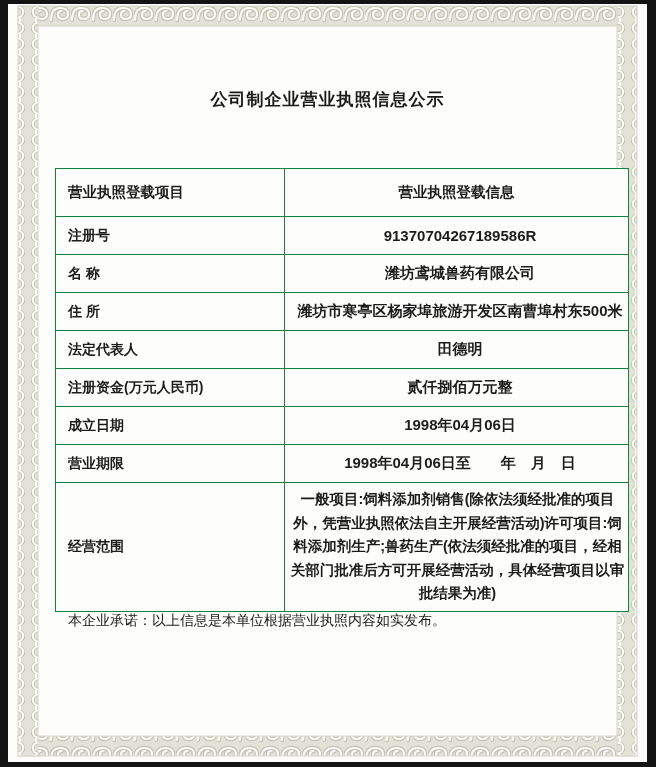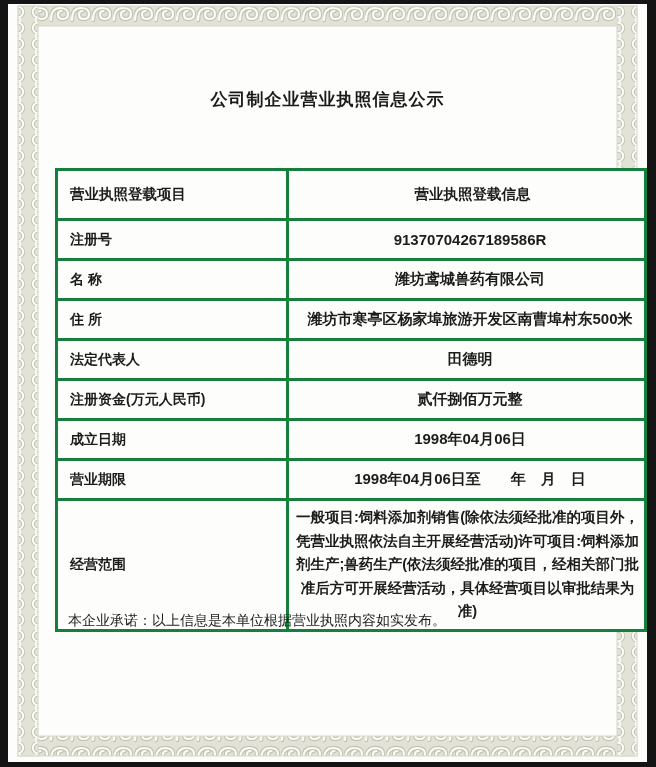--- a/index.html
+++ b/index.html
@@ -39,39 +39,39 @@
   table.license-table {
     position: absolute;
     left: 47px;
     top: 164px;
     width: 545px;
     border-collapse: collapse;
     table-layout: fixed;
     color: #1c1c1c;
   }
   table.license-table td {
-    border: 3px solid #15803d;
+    border: 1px solid #15803d;
     font-weight: bold;
     vertical-align: middle;
     background: #fdfdfb;
   }
   td.label-cell {
     width: 210px;
     padding: 0 6px 0 12px;
     font-size: 14px;
     height: 37px;
   }
   td.value-cell {
     width: 335px;
     padding: 0 4px 0 11px;
     font-size: 15px;
     text-align: center;
   }
   tr.header-row td { height: 47px; font-size: 14.5px; }
-  tr.header-row td.value-cell { text-align: center; padding-left: 16px; }
+  tr.header-row td.value-cell { text-align: center; padding-left: 4px; }
   tr.scope-row td.value-cell {
     padding: 5px 2px 5px 4px;
     font-size: 14.5px;
     line-height: 23.5px;
     vertical-align: middle;
   }
   .footer-note {
     position: absolute;
     left: 60px;
     top: 607px;

